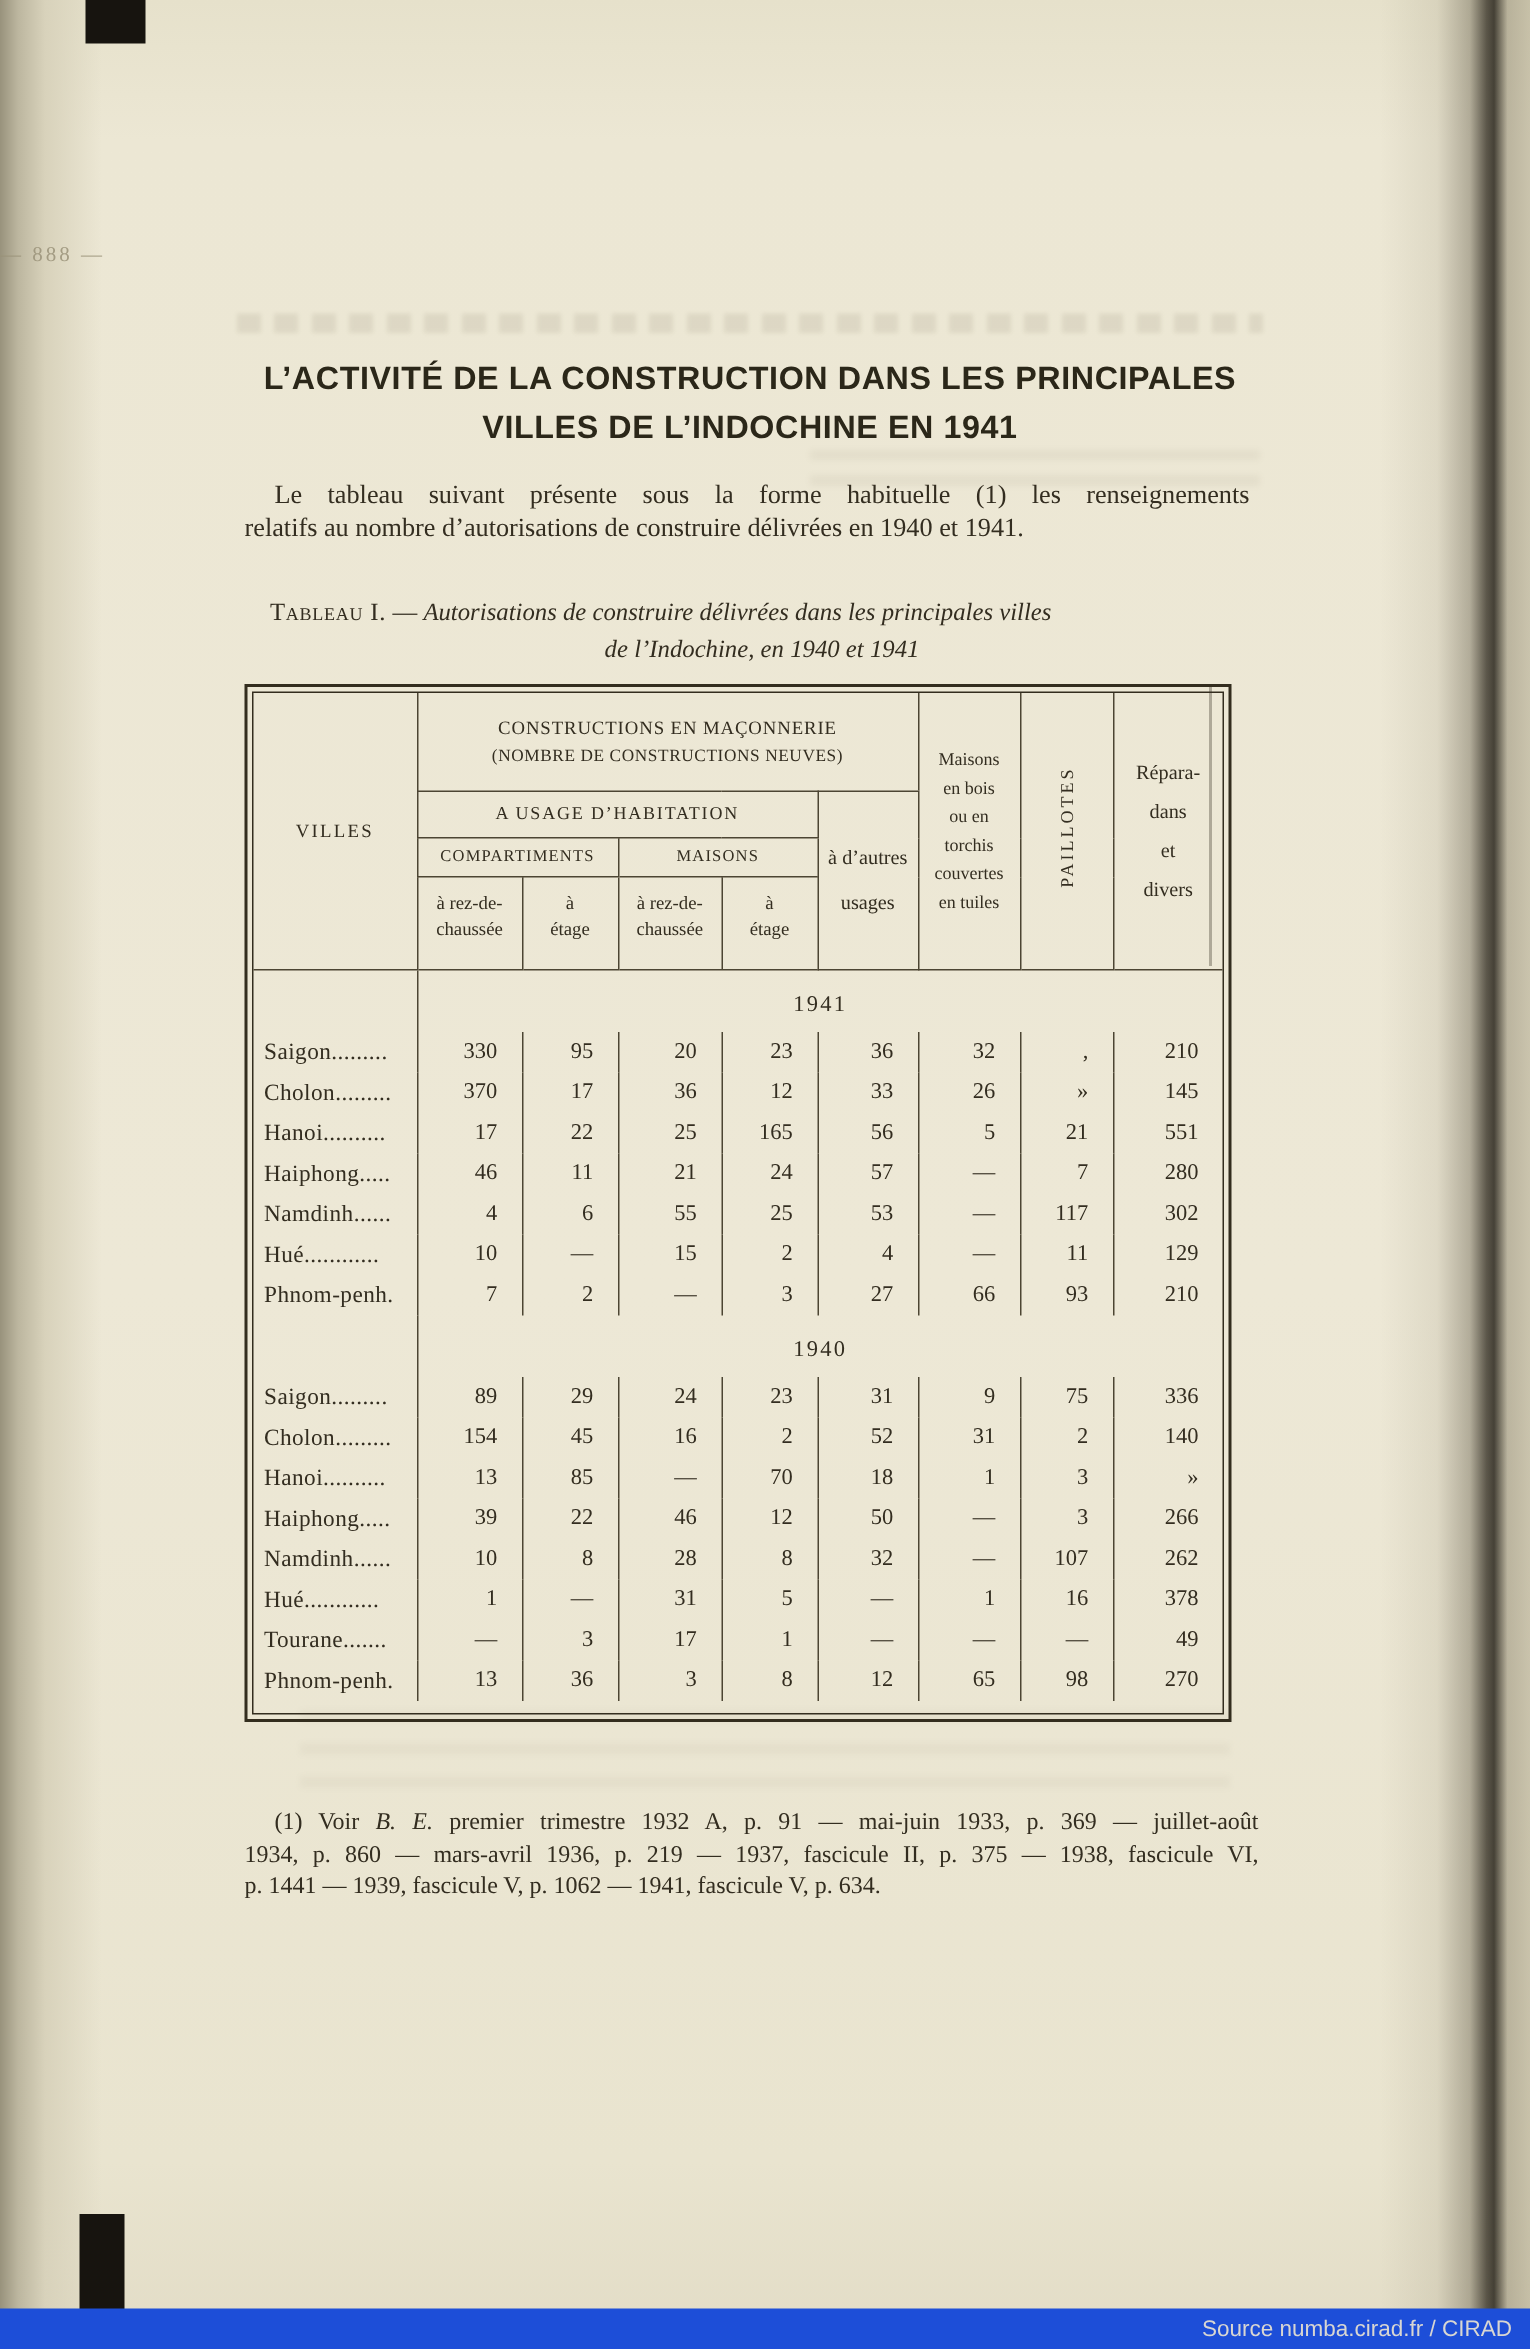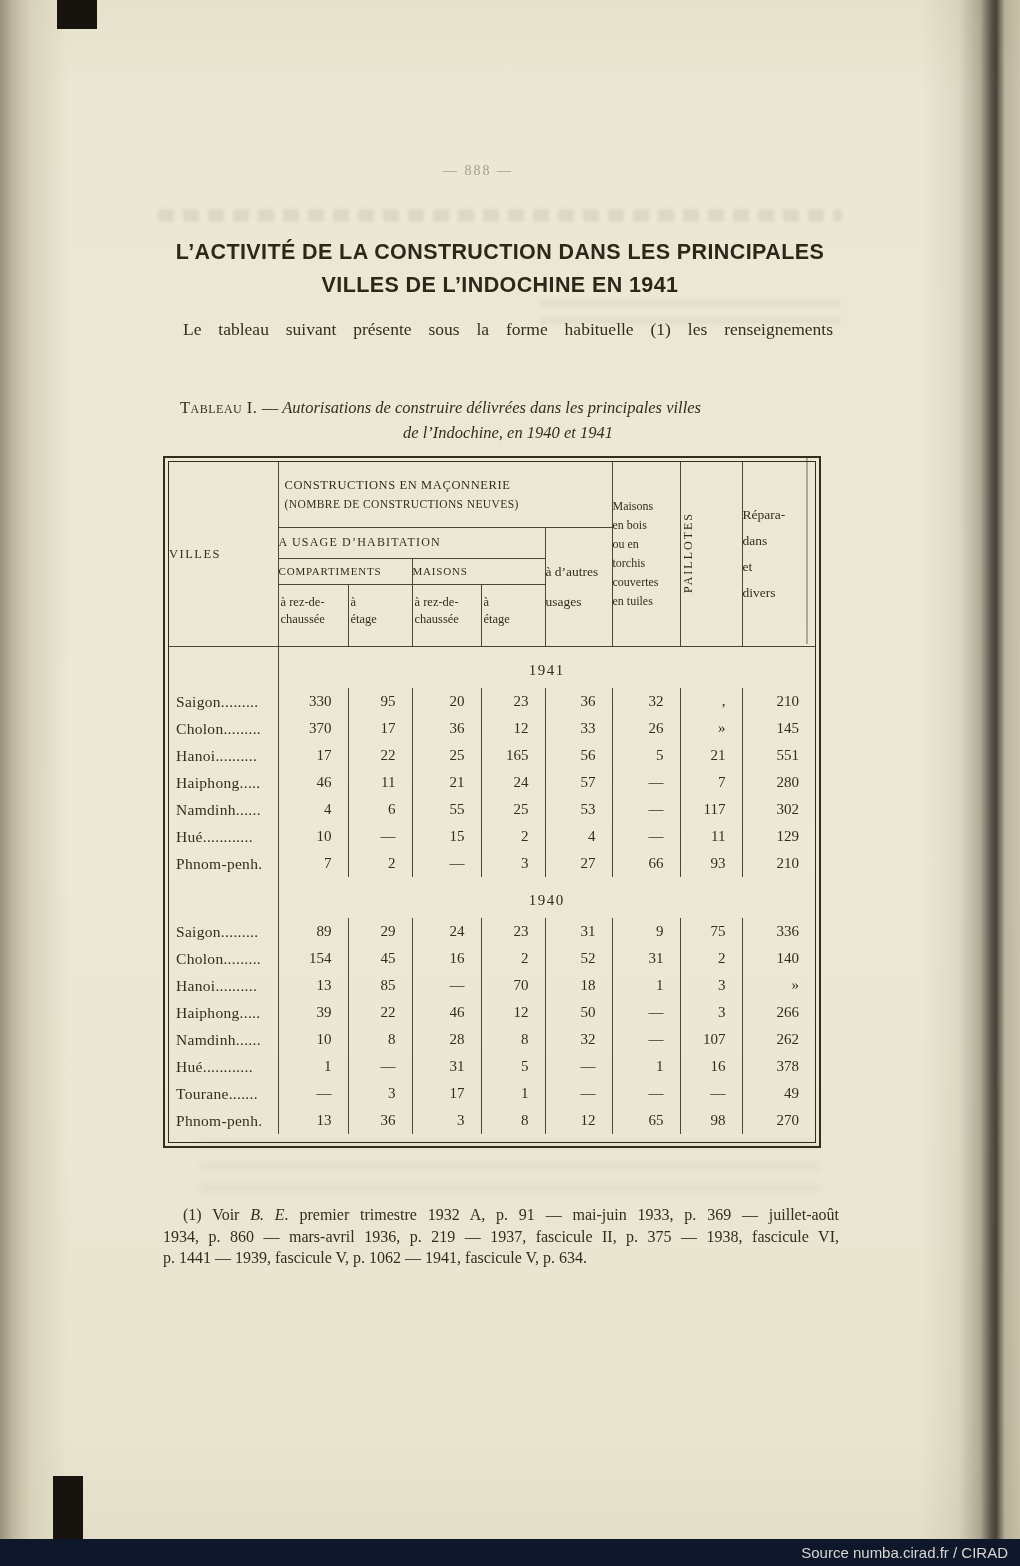--- a/index.html
+++ b/index.html
@@ -36,40 +36,40 @@
   .ghost-1 { top:209px; left:158px; width:684px; height:13px; opacity:.45; filter:blur(1.5px);
     background:repeating-linear-gradient(90deg, rgba(118,110,88,.28) 0 16px, rgba(118,110,88,0) 16px 25px); }
   .ghost-2 { top:300px; left:540px; width:300px; height:34px; opacity:.3; filter:blur(2px);
     background:repeating-linear-gradient(rgba(118,110,88,.25) 0 7px, rgba(118,110,88,0) 7px 17px); }
   .ghost-3 { top:458px; left:806px; width:2px; height:186px; opacity:.35; filter:blur(.5px); background:#3c3628; }
   .ghost-4 { top:1140px; left:200px; width:620px; height:60px; opacity:.18; filter:blur(2px);
     background:repeating-linear-gradient(rgba(118,110,88,.3) 0 8px, rgba(118,110,88,0) 8px 22px); }
 
   .page-number {
     position:absolute; top:163px; left:0; width:876px; z-index:4;
-    text-align:center; font-size:14px; letter-spacing:2px; color:#9a9279; opacity:.85;margin-left:40px;
+    text-align:left; font-size:14px; letter-spacing:2px; color:#9a9279; opacity:.85;
   }
   .title {
     position:absolute; top:236px; left:110px; width:780px; z-index:4;
     text-align:center; font-family:"Liberation Sans", sans-serif; font-weight:700;
     font-size:21.5px; line-height:33px; letter-spacing:.4px; color:#2b2719;
   }
   .intro { position:absolute; top:319px; left:163px; width:670px; z-index:4; font-size:17.5px; line-height:21.5px; }
   .intro .l1 { text-align:justify; text-align-last:justify; text-indent:20px; }
   .caption { position:absolute; top:397px; left:180px; width:656px; z-index:4; font-size:16.5px; line-height:22px; }
   .caption .cap-label { font-variant:small-caps; letter-spacing:.5px; }
   .caption .cap-italic { font-style:italic; }
   .caption .l2 { text-align:center; font-style:italic; margin-top:3px; }
 
   .table-frame { position:absolute; top:456px; left:163px; width:658px; z-index:4;
     border:2px solid #332d1e; padding:3px; }
   .table-frame-inner { border:1px solid #332d1e; padding:0 0 8px 0; }
   table { width:100%; border-collapse:collapse; table-layout:fixed; }
   th, td { font-weight:normal; color:#332d20; }
-  thead th { vertical-align:middle; text-align:left; }
+  thead th { vertical-align:middle; text-align:center; }
   .pre { white-space:pre-line; }
   :root { --line:#4c4533; }
   .bL { border-left:1px solid #4c4533; }
   .hb { border-bottom:1px solid #4c4533; }
   th.villes { font-size:12.5px; letter-spacing:1.5px; }
   th.maconnerie { padding:14px 6px 14px; }
   th.maconnerie .m1 { font-size:12.5px; letter-spacing:.6px; line-height:19px; }
   th.maconnerie .m2 { font-size:11.5px; letter-spacing:.4px; line-height:18px; }
   th.habitation { font-size:12px; letter-spacing:1.2px; padding:7px 0 8px;margin-top:38px; }
   th.compartiments, th.maisons { font-size:11px; letter-spacing:.8px; padding:6px 0 7px; }
@@ -84,21 +84,21 @@
   td.ville { text-align:left; padding-left:7px; font-size:15.5px; letter-spacing:.3px; height:27px; line-height:27px;
     overflow:hidden; white-space:nowrap; }
   td.num { text-align:right; padding-right:16px; font-size:15px; height:27px; line-height:27px; }
 
   .footnote { position:absolute; top:1204px; left:163px; width:676px; z-index:4; font-size:16px; line-height:21.5px; }
   .footnote .fl { text-align:justify; text-align-last:justify; }
   .footnote .fl3 { text-align:left; text-align-last:left; }
   .footnote .f-ind { display:inline-block; width:20px; }
   .footnote .it { font-style:italic; }
 
-  .footer-bar { position:absolute; left:0; right:0; bottom:0; height:27px; background:#0f172a; z-index:6;
+  .footer-bar { position:absolute; left:0; right:0; bottom:0; height:27px; background:#1d4ed8; z-index:6;
     display:flex; align-items:center; justify-content:flex-end; padding-right:12px;
     font-family:"Liberation Sans", sans-serif; font-size:15px; color:#d8d6d2; }
 </style>
 </head>
 <body>
 
 <div class="paper"></div>
 <div class="ghost ghost-1"></div>
 <div class="ghost ghost-2"></div>
 <div class="ghost ghost-3"></div>
@@ -110,20 +110,21 @@
 
 <div class="page-number">— 888 —</div>
 
 <h1 class="title">
   <div>L’ACTIVITÉ DE LA CONSTRUCTION DANS LES PRINCIPALES</div>
   <div>VILLES DE L’INDOCHINE EN 1941</div>
 </h1>
 
 <div class="intro">
   <div class="l1">Le tableau suivant présente sous la forme habituelle (1) les renseignements</div>
+  <div class="l2">relatifs au nombre d’autorisations de construire délivrées en 1940 et 1941.</div>
 </div>
 
 <div class="caption">
   <div class="l1"><span class="cap-label">Tableau I.</span><span> — </span><span class="cap-italic">Autorisations de construire délivrées dans les principales villes</span></div>
   <div class="l2">de l’Indochine, en 1940 et 1941</div>
 </div>
 
 <div class="table-frame">
   <div class="table-frame-inner">
     <table>

